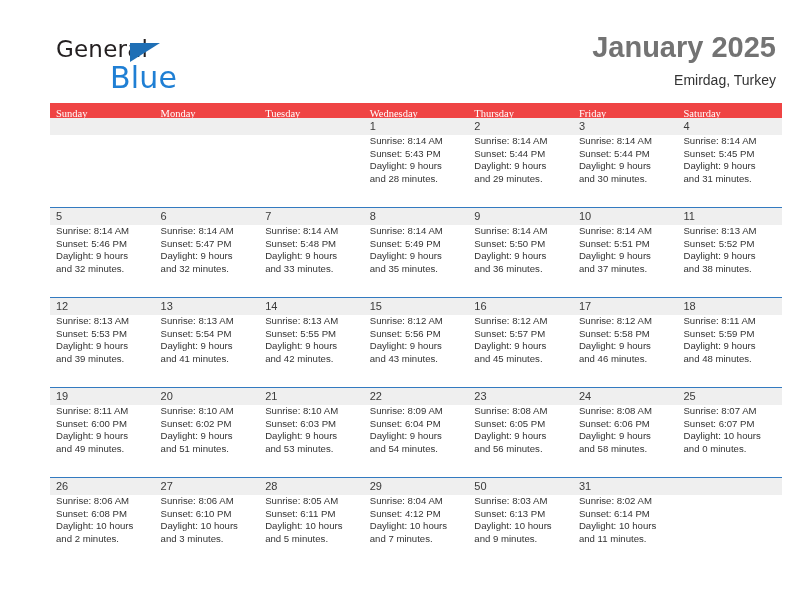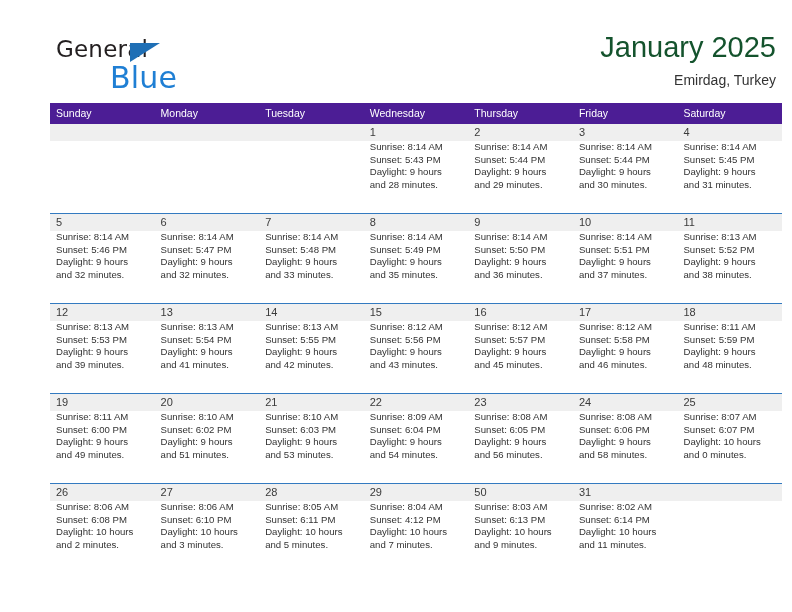--- a/index.html
+++ b/index.html
@@ -66,44 +66,45 @@
   }
 
   .title-block {
     position: absolute;
     right: 36px;
     top: 30px;
     text-align: right;
   }
   .cal-title {
     font-size: 29px;
-    font-weight: normal;
-    color: #14532d;
+    font-weight: bold;
+    color: #737373;
     line-height: 34px;
     white-space: nowrap;
   }
   .cal-subtitle {
     font-size: 14px;
     color: #333333;
     line-height: 20px;
     margin-top: 6px;
     white-space: nowrap;
   }
 
   
   .calendar {
     position: absolute;
     left: 30px;
     top: 103px;
     width: 732px;
   }
   .dow-row {
     display: flex;
-    background: #4c1d95;
-    height: 21px;
+    background: #ef4444;
+    height: 15px;
+    font-family: Liberation Serif, serif;
   }
   .dow {
     flex: 1 1 0;
     color: #ffffff;
     font-size: 10.5px;
     line-height: 21px;
     padding-left: 6px;
     box-sizing: border-box;
     white-space: nowrap;
   }

